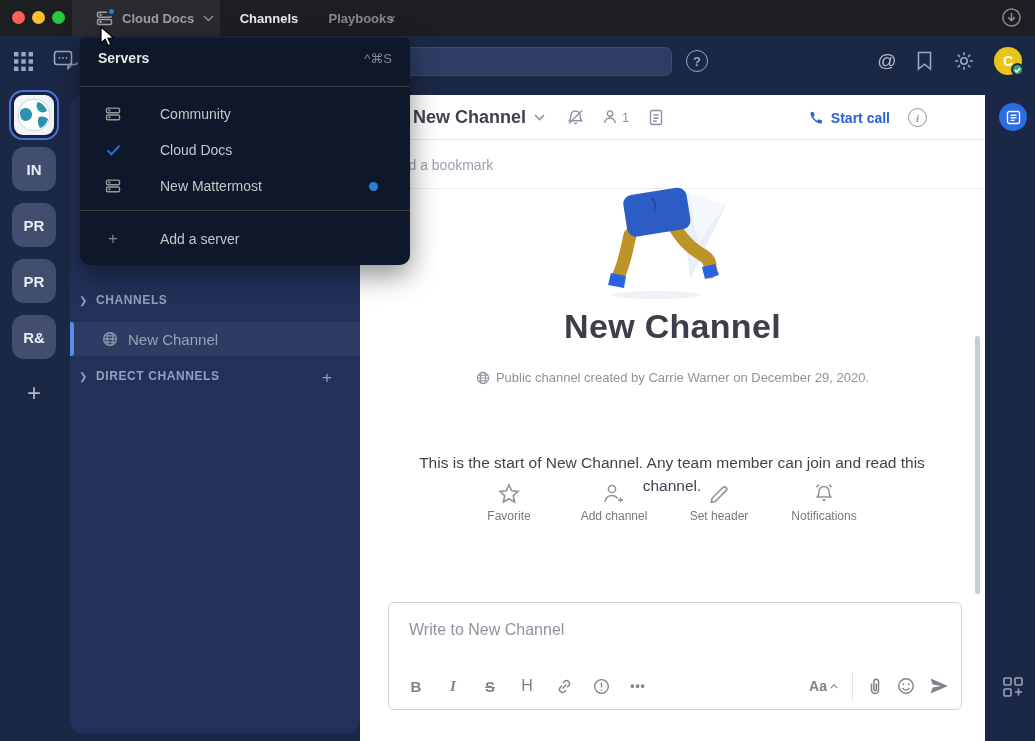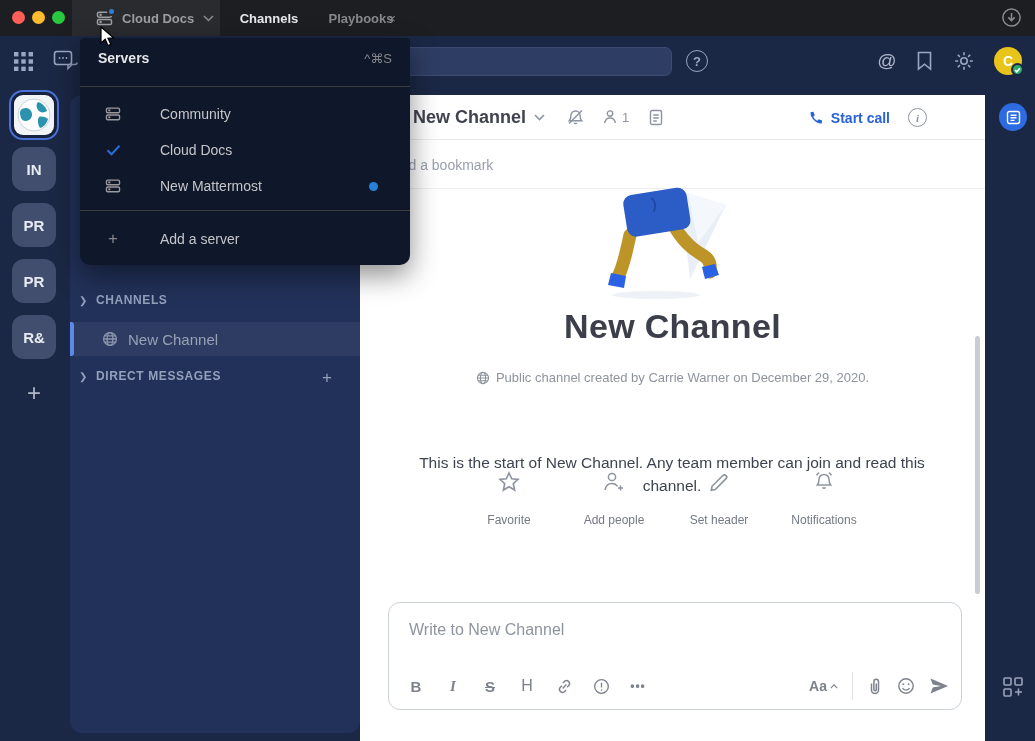--- a/index.html
+++ b/index.html
@@ -58,24 +58,24 @@
   .info-circ { position:absolute; right:58px; top:13px; width:19px; height:19px; border-radius:50%; border:1.6px solid #8d93a2; color:#8d93a2;
                display:flex; align-items:center; justify-content:center; font-size:11px; font-style:italic; font-weight:700; font-family:"Liberation Serif",serif; }
   .bkbar { position:absolute; left:0; top:46px; width:625px; height:48px; border-bottom:1px solid #eceef2; display:flex; align-items:center; color:#9aa1ad; font-size:14px; }
   .bkbar .plus { margin-left:14px; font-size:16px; margin-right:8px; }
 
   .intro-title { position:absolute; left:0; top:212px; width:625px; text-align:center; font-size:34px; font-weight:700; color:#3c3f4a; letter-spacing:0.3px; }
   .intro-meta { position:absolute; left:0; top:275px; width:625px; text-align:center; font-size:13px; color:#8e939d;
                 display:flex; align-items:center; justify-content:center; gap:6px; }
   .intro-desc { position:absolute; left:47px; top:312px; width:530px; text-align:center; font-size:15.5px; color:#3f4350; line-height:23px;margin-top:44px; }
 
-  .action { position:absolute; top:376px; width:90px; display:flex; flex-direction:column; align-items:center; gap:20px; color:#8e949f; }
+  .action { position:absolute; top:388px; width:90px; display:flex; flex-direction:column; align-items:center; gap:4px; color:#8e949f; }
   .action .albl { font-size:12px; color:#757982; }
 
-  .composer { position:absolute; left:28px; top:507px; width:574px; height:108px; border:1px solid #ccd1d9; border-radius:12px; background:#fff; }
+  .composer { position:absolute; left:28px; top:507px; width:574px; height:108px; border:1px solid #ccd1d9; border-radius:6px; background:#fff; }
   .composer .ph { position:absolute; left:20px; top:18px; font-size:16px; color:#8e939d; }
   .fmtbar { position:absolute; left:12px; top:68px; right:12px; height:30px; display:flex; align-items:center; color:#7d828c; }
   .fbtn { width:30px; height:26px; display:flex; align-items:center; justify-content:center; margin-right:7px; font-size:15px; font-weight:700; }
   .fbtn.it { font-style:italic; font-family:"Liberation Serif",serif; }
   .fbtn.st { text-decoration:line-through; }
   .fmt-right { margin-left:auto; display:flex; align-items:center; gap:14px; color:#7d828c; }
   .aa { font-size:14px; font-weight:700; display:flex; align-items:center; gap:3px; }
   .vdiv { width:1px; height:28px; background:#e0e2e6; }
   .scrollbar { left:975px; top:336px; width:5px; height:258px; background:#c9ccd2; border-radius:3px; }
 
@@ -204,21 +204,21 @@
         <circle cx="8" cy="8" r="6.4"></circle>
           <ellipse cx="8" cy="8" rx="2.9" ry="6.4"></ellipse>
           <path d="M1.8 8h12.4M2.6 4.8h10.8M2.6 11.2h10.8"></path>
       </svg>
     </span>
     <span class="txt">New Channel</span>
   </div>
   <div class="chan-bar"></div>
   <div class="cat" style="left:9px;top:274px">
     <span class="chev">❯</span>
-    <span>DIRECT MESSAGES</span>
+    <span>DIRECT CHANNELS</span>
   </div>
   <div class="sb-plus">+</div>
 </div>
 
 <div class="abs main">
 
   <div class="chan-head">
     <span class="chan-title">New Channel</span>
     <span class="hd-ic" style="margin-left:8px">
       <svg width="11" height="7" viewBox="0 0 11 7" fill="none" stroke="currentColor" stroke-width="1.6">
@@ -289,21 +289,21 @@
       <polygon points="10,1.8 12.5,7.1 18.2,7.7 13.9,11.6 15.1,17.3 10,14.3 4.9,17.3 6.1,11.6 1.8,7.7 7.5,7.1"></polygon>
     </svg>
     <span class="albl">Favorite</span>
   </div>
   <div class="action" style="left:209px">
     <svg width="24" height="22" viewBox="0 0 24 22" fill="none" stroke="currentColor" stroke-width="1.5">
       <circle cx="10" cy="6" r="3.6"></circle>
         <path d="M3 19c.8-4.4 3.6-6.6 7-6.6 2.3 0 4.3 1 5.6 3"></path>
         <path d="M18.5 14.5v5M16 17h5"></path>
     </svg>
-    <span class="albl">Add people</span>
+    <span class="albl">Add channel</span>
   </div>
   <div class="action" style="left:419px">
     <svg width="24" height="22" viewBox="0 0 24 22" fill="none" stroke="currentColor" stroke-width="1.5">
       <path d="M12 3.4a5 5 0 0 1 5 5c0 3.5 1 4.8 1.7 5.6H5.3C6 13.2 7 11.9 7 8.4a5 5 0 0 1 5-5z"></path>
       <path d="M10.6 16.4a1.6 1.6 0 0 0 2.8 0"></path>
         <path d="M4.6 4.4C5.2 3 6 2.2 7 1.6M19.4 4.4C18.8 3 18 2.2 17 1.6"></path>
     </svg>
     <span class="albl">Notifications</span>
   </div>
   <div class="action" style="left:314px">

